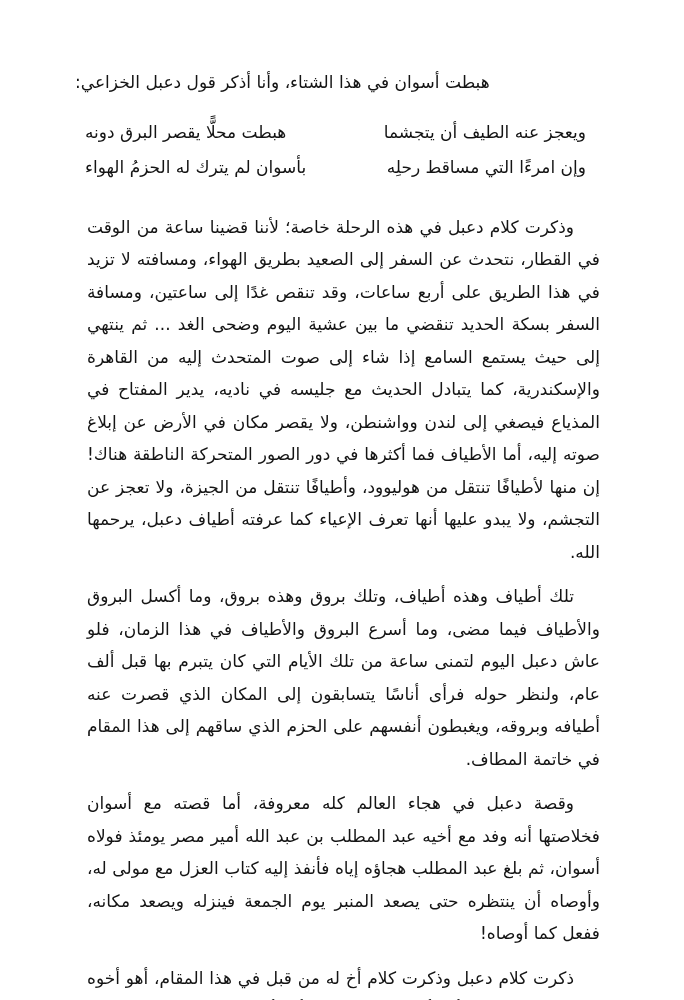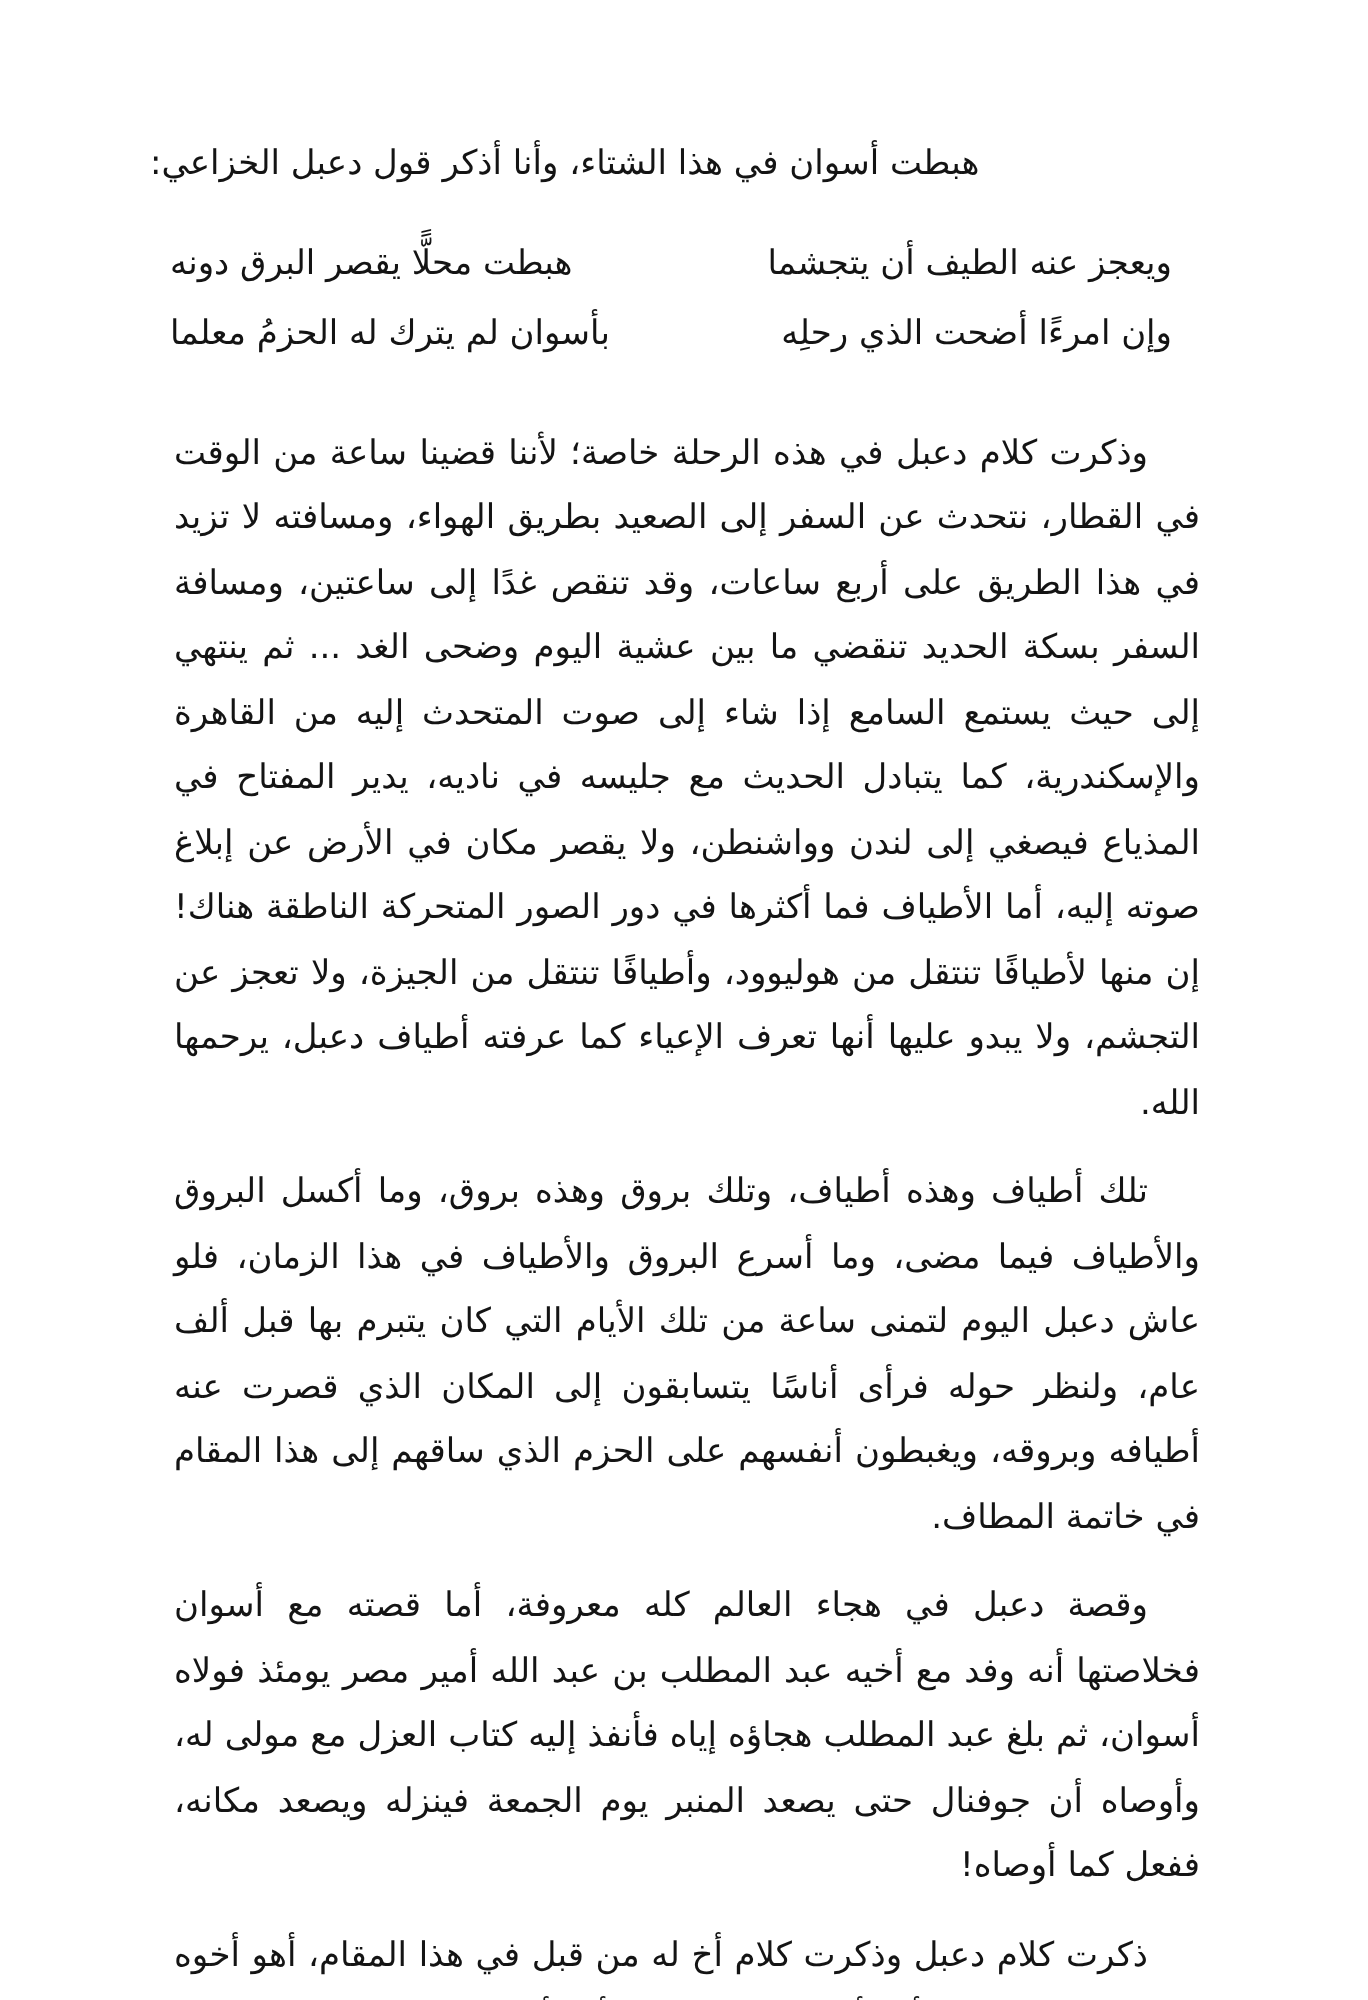--- a/index.html
+++ b/index.html
@@ -64,26 +64,26 @@
 
 
   <p class="intro">هبطت أسوان في هذا الشتاء، وأنا أذكر قول دعبل الخزاعي:</p>
 
   <div class="poem">
     <div class="verse">
       <span class="hemistich">ويعجز عنه الطيف أن يتجشما</span>
       <span class="hemistich">هبطت محلًّا يقصر البرق دونه</span>
     </div>
     <div class="verse">
-      <span class="hemistich">وإن امرءًا أضحت الذي رحلِه</span>
-      <span class="hemistich">بأسوان لم يترك له الحزمُ معلما</span>
+      <span class="hemistich">وإن امرءًا التي مساقط رحلِه</span>
+      <span class="hemistich">بأسوان لم يترك له الحزمُ الهواء</span>
     </div>
   </div>
 
   <p class="para">وذكرت كلام دعبل في هذه الرحلة خاصة؛ لأننا قضينا ساعة من الوقت في القطار، نتحدث عن السفر إلى الصعيد بطريق الهواء، ومسافته لا تزيد في هذا الطريق على أربع ساعات، وقد تنقص غدًا إلى ساعتين، ومسافة السفر بسكة الحديد تنقضي ما بين عشية اليوم وضحى الغد ... ثم ينتهي إلى حيث يستمع السامع إذا شاء إلى صوت المتحدث إليه من القاهرة والإسكندرية، كما يتبادل الحديث مع جليسه في ناديه، يدير المفتاح في المذياع فيصغي إلى لندن وواشنطن، ولا يقصر مكان في الأرض عن إبلاغ صوته إليه، أما الأطياف فما أكثرها في دور الصور المتحركة الناطقة هناك! إن منها لأطيافًا تنتقل من هوليوود، وأطيافًا تنتقل من الجيزة، ولا تعجز عن التجشم، ولا يبدو عليها أنها تعرف الإعياء كما عرفته أطياف دعبل، يرحمها الله.</p>
 
   <p class="para">تلك أطياف وهذه أطياف، وتلك بروق وهذه بروق، وما أكسل البروق والأطياف فيما مضى، وما أسرع البروق والأطياف في هذا الزمان، فلو عاش دعبل اليوم لتمنى ساعة من تلك الأيام التي كان يتبرم بها قبل ألف عام، ولنظر حوله فرأى أناسًا يتسابقون إلى المكان الذي قصرت عنه أطيافه وبروقه، ويغبطون أنفسهم على الحزم الذي ساقهم إلى هذا المقام في خاتمة المطاف.</p>
 
-  <p class="para">وقصة دعبل في هجاء العالم كله معروفة، أما قصته مع أسوان فخلاصتها أنه وفد مع أخيه عبد المطلب بن عبد الله أمير مصر يومئذ فولاه أسوان، ثم بلغ عبد المطلب هجاؤه إياه فأنفذ إليه كتاب العزل مع مولى له، وأوصاه أن جوفنال حتى يصعد المنبر يوم الجمعة فينزله ويصعد مكانه، ففعل كما أوصاه!</p>
+  <p class="para">وقصة دعبل في هجاء العالم كله معروفة، أما قصته مع أسوان فخلاصتها أنه وفد مع أخيه عبد المطلب بن عبد الله أمير مصر يومئذ فولاه أسوان، ثم بلغ عبد المطلب هجاؤه إياه فأنفذ إليه كتاب العزل مع مولى له، وأوصاه أن ينتظره حتى يصعد المنبر يوم الجمعة فينزله ويصعد مكانه، ففعل كما أوصاه!</p>
 
   <p class="para">ذكرت كلام دعبل وذكرت كلام أخ له من قبل في هذا المقام، أهو أخوه في النسب يا ترى؟ أهو أخوه في العربية؟ أهو أخوه في الزمن الذي عاش فيه؟ كلا، ولكنه أخوه في صناعة الهجاء، ولم يكن أخاه في قومه ولا عصره؛ لأنه كان من أمة الرومان، وكان عصره في القرن الأول للميلاد، وهو الشاعر اللاتيني جوفنال Juvenal.</p>
 
 </div>
 
 </body></html>

